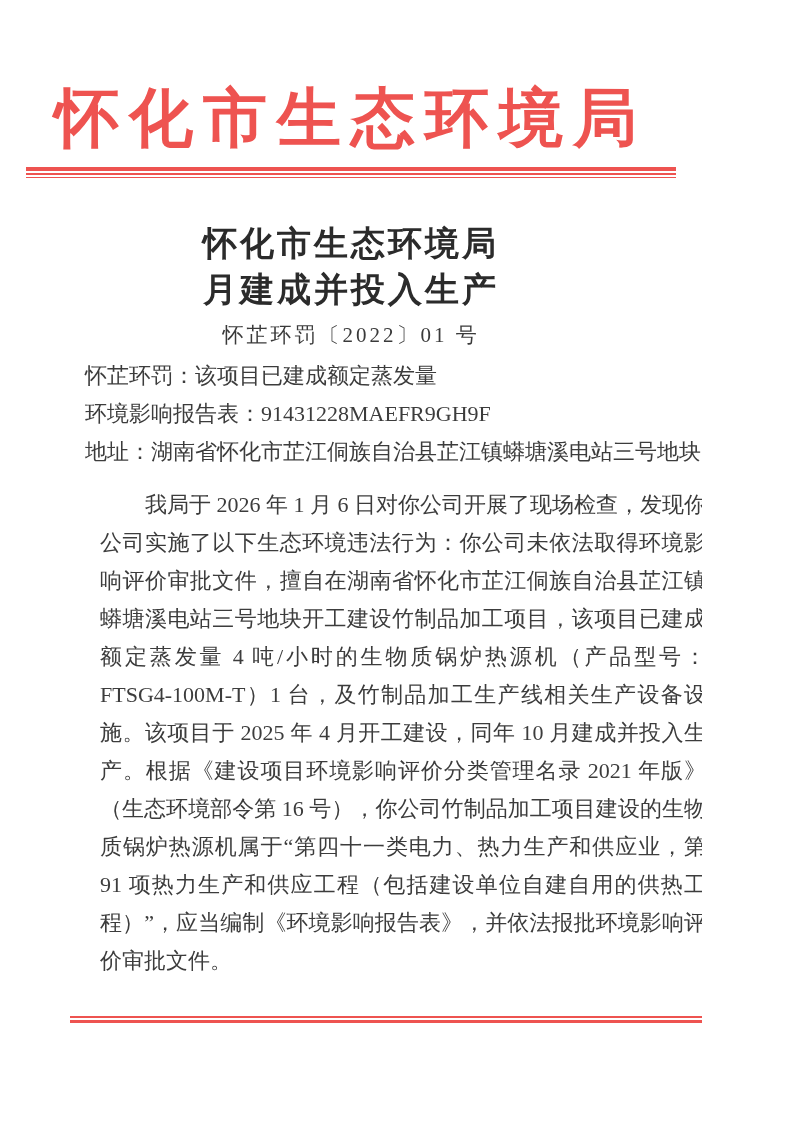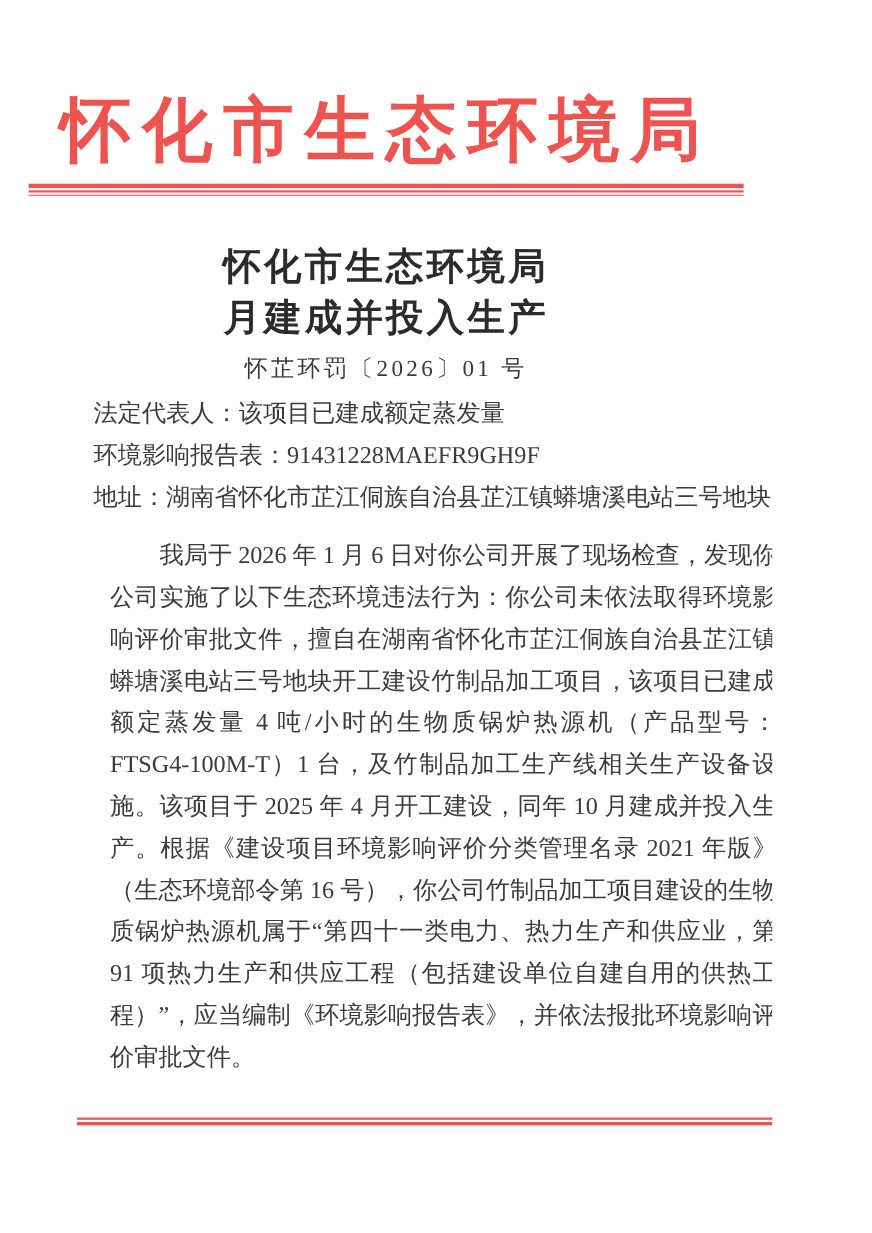--- a/index.html
+++ b/index.html
@@ -90,26 +90,26 @@
     <div class="r1"></div>
     <div class="r2"></div>
     <div class="r3"></div>
   </div>
 
   <div class="doc-title">
     <div>怀化市生态环境局</div>
     <div>月建成并投入生产</div>
   </div>
 
-  <div class="doc-number">怀芷环罚〔2026〕01 号</div>
+  <div class="doc-number">怀芷环罚〔2022〕01 号</div>
 
   <div class="content">
 
     <div class="field">
-      <span>法定代表人：</span><span>该项目已建成额定蒸发量</span>
+      <span>怀芷环罚：</span><span>该项目已建成额定蒸发量</span>
     </div>
 
 
     <div class="field">
       <span>环境影响报告表：</span><span>91431228MAEFR9GH9F</span>
     </div>
 
     <div class="field">
       <span>地址：</span><span>湖南省怀化市芷江侗族自治县芷江镇蟒塘溪电站三号地块</span>
     </div>

